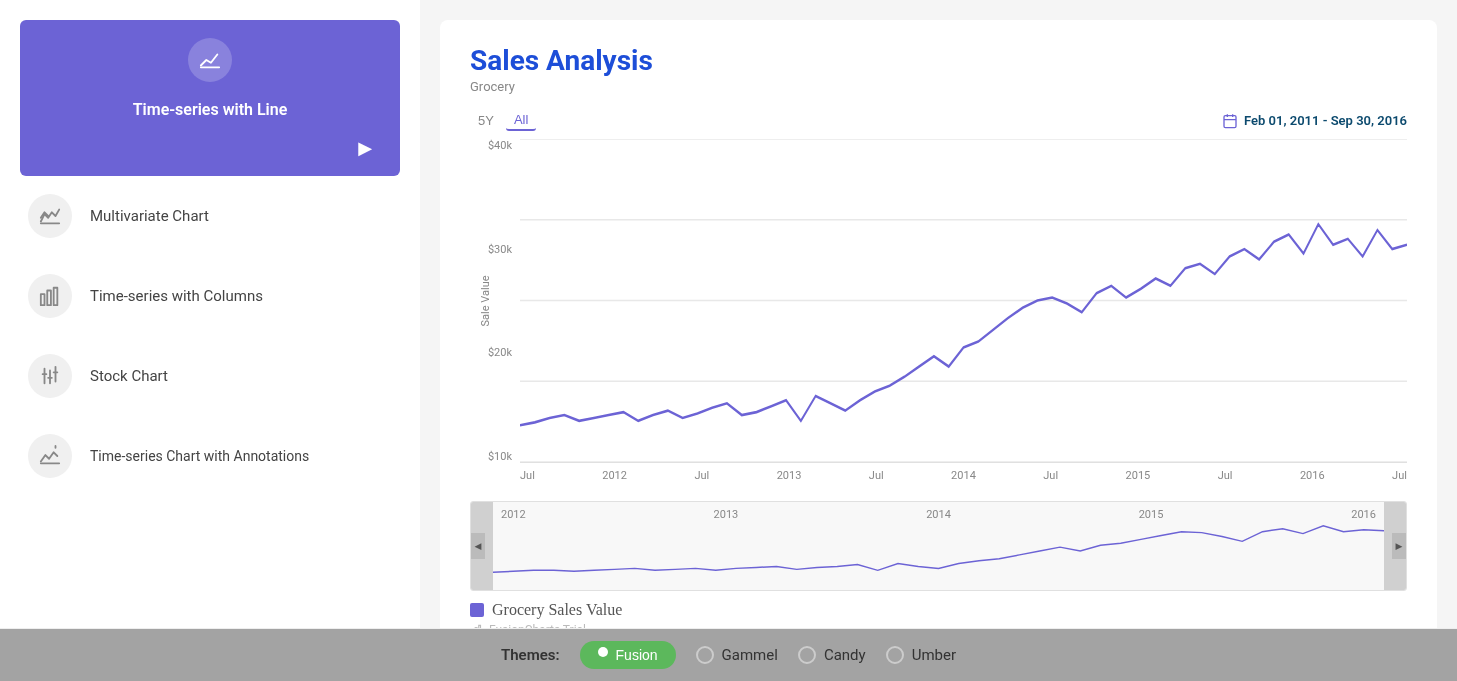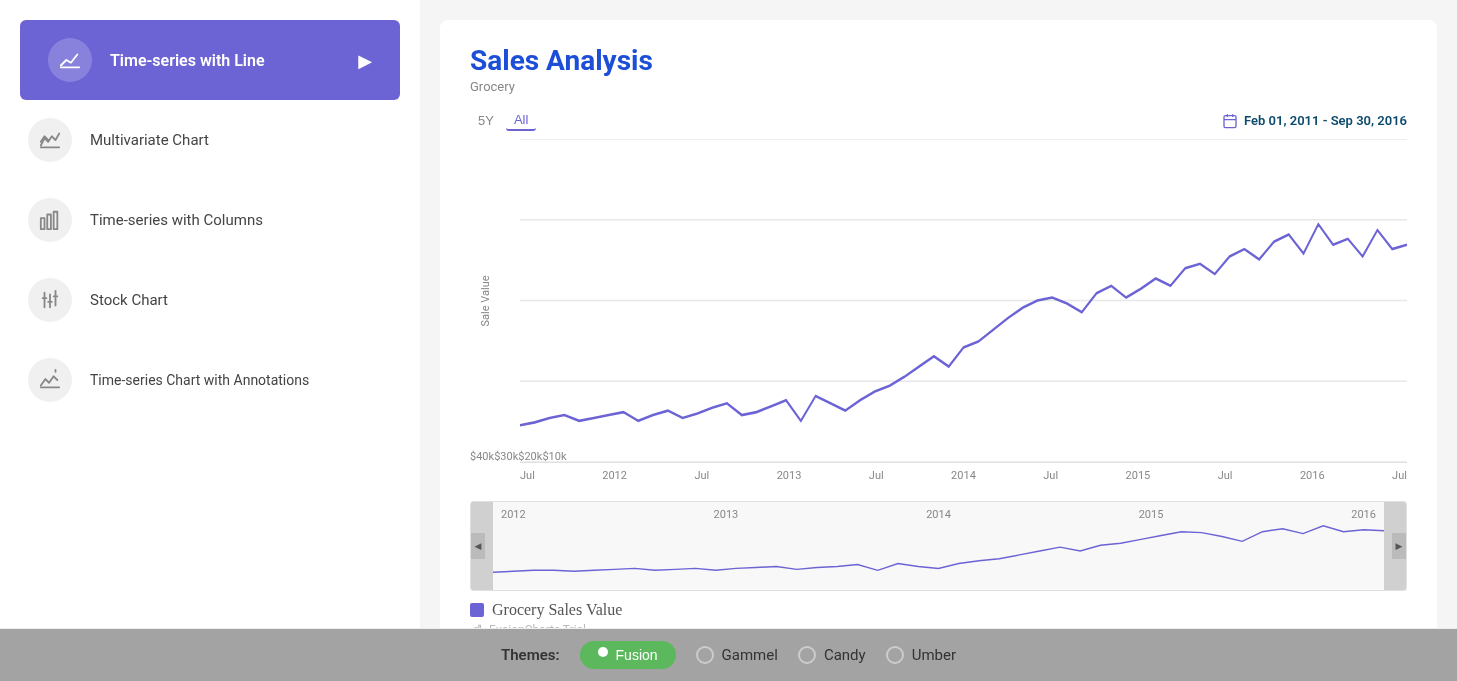--- a/index.html
+++ b/index.html
@@ -24,20 +24,21 @@
       align-items: center;
       padding: 18px 28px;
       cursor: pointer;
       gap: 18px;
     }
 
     .sidebar-item.active {
       background: #6c63d5;
       border-radius: 6px;
       margin: 0 20px;
+      flex-direction: column;
     }
 
     .sidebar-item.active .item-label {
       color: #fff;
       font-weight: 600;
       font-size: 16px;
     }
 
     .sidebar-item:not(.active) .item-label {
       color: #444;
@@ -168,21 +169,21 @@
       min-height: 0;
     }
 
     .y-axis {
       position: absolute;
       left: 0;
       top: 0;
       bottom: 30px;
       width: 50px;
       display: flex;
-      flex-direction: row;
+      flex-direction: column;
       justify-content: space-between;
       align-items: flex-end;
       padding-right: 8px;
       font-size: 11px;
       color: #888;
     }
 
     .chart-canvas {
       position: absolute;
       left: 50px;

